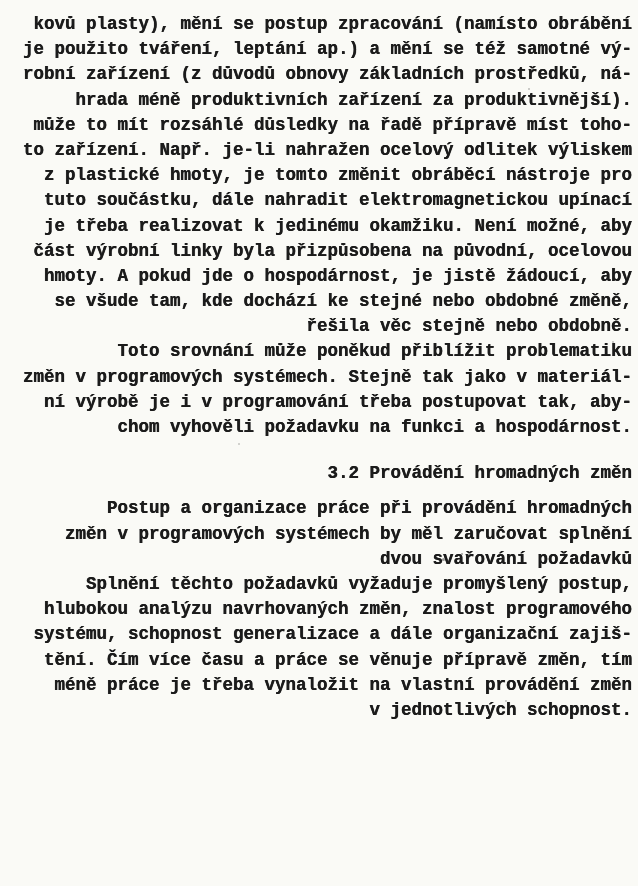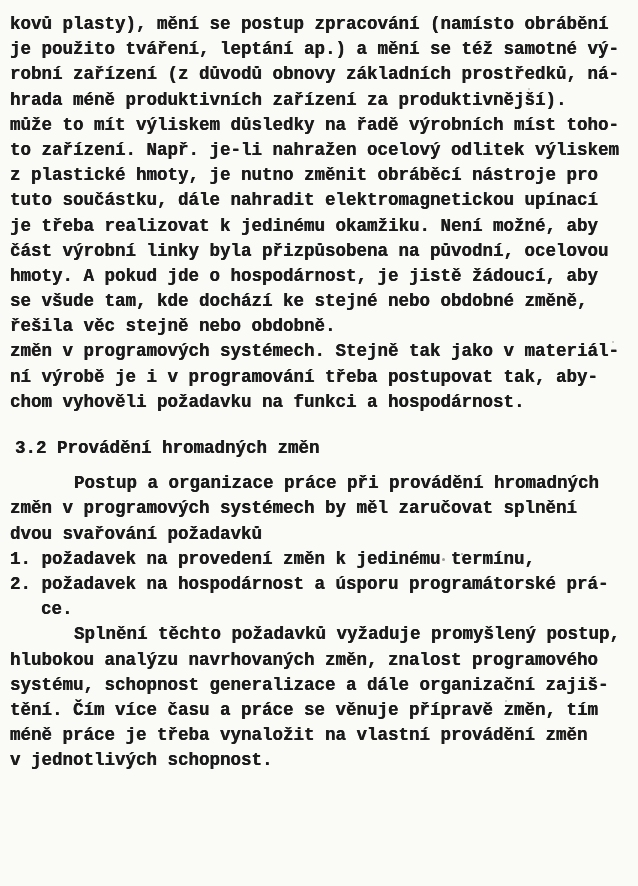--- a/index.html
+++ b/index.html
@@ -24,20 +24,21 @@
     line-height: 25.2px;
     white-space: pre;
     font-size: 17.5px;
     font-weight: 700;
     letter-spacing: 0px;
     color: var(--ink, #1b1b1b);
     
     text-shadow: 0 0 0.6px rgba(15,15,15,0.9),
                  0.5px 0.4px 0 rgba(25,25,25,0.28),
                  -0.3px 0.2px 0 rgba(25,25,25,0.18);
+    text-align: right;
   }
   .ind1 { padding-left: 64px; }   
   .ind2 { padding-left: 31px; }   
   .block.heading .line { padding-left: 5px; }
   .spacer { width: 100%; }
   
   .speck {
     position: absolute;
     width: 3px; height: 3px;
     border-radius: 50%;
@@ -55,49 +56,45 @@
 
 <div class="page">
   <div id="content">
       <div class="block para">
         <div class="line">kovů plasty), mění se postup zpracování (namísto obrábění</div>
         <div class="line">je použito tváření, leptání ap.) a mění se též samotné vý-</div>
         <div class="line">robní zařízení (z důvodů obnovy základních prostředků, ná-</div>
         <div class="line">hrada méně produktivních zařízení za produktivnější).</div>
       </div>
       <div class="block para">
-        <div class="line">může to mít výliskem důsledky na řadě výrobních míst toho-</div>
+        <div class="line">může to mít rozsáhlé důsledky na řadě přípravě míst toho-</div>
         <div class="line">to zařízení. Např. je-li nahražen ocelový odlitek výliskem</div>
-        <div class="line">z plastické hmoty, je nutno změnit obráběcí nástroje pro</div>
+        <div class="line">z plastické hmoty, je tomto změnit obráběcí nástroje pro</div>
         <div class="line">tuto součástku, dále nahradit elektromagnetickou upínací</div>
         <div class="line">je třeba realizovat k jedinému okamžiku. Není možné, aby</div>
         <div class="line">část výrobní linky byla přizpůsobena na původní, ocelovou</div>
         <div class="line">hmoty. A pokud jde o hospodárnost, je jistě žádoucí, aby</div>
         <div class="line">se všude tam, kde dochází ke stejné nebo obdobné změně,</div>
         <div class="line">řešila věc stejně nebo obdobně.</div>
       </div>
       <div class="block para">
+        <div class="line ind1">Toto srovnání může poněkud přiblížit problematiku</div>
         <div class="line">změn v programových systémech. Stejně tak jako v materiál-</div>
         <div class="line">ní výrobě je i v programování třeba postupovat tak, aby-</div>
         <div class="line">chom vyhověli požadavku na funkci a hospodárnost.</div>
       </div>
       <div class="spacer" style="height: 21px;"></div>
       <div class="block heading">
         <div class="line">3.2 Provádění hromadných změn</div>
       </div>
       <div class="spacer" style="height: 10px;"></div>
       <div class="block para">
         <div class="line ind1">Postup a organizace práce při provádění hromadných</div>
         <div class="line">změn v programových systémech by měl zaručovat splnění</div>
         <div class="line">dvou svařování požadavků</div>
-      </div>
-      <div class="block list">
-        <div class="line">1. požadavek na provedení změn k jedinému termínu,</div>
-        <div class="line">2. požadavek na hospodárnost a úsporu programátorské prá-</div>
-        <div class="line ind2">ce.</div>
       </div>
       <div class="block para">
         <div class="line ind1">Splnění těchto požadavků vyžaduje promyšlený postup,</div>
         <div class="line">hlubokou analýzu navrhovaných změn, znalost programového</div>
         <div class="line">systému, schopnost generalizace a dále organizační zajiš-</div>
         <div class="line">tění. Čím více času a práce se věnuje přípravě změn, tím</div>
         <div class="line">méně práce je třeba vynaložit na vlastní provádění změn</div>
         <div class="line">v jednotlivých schopnost.</div>
       </div>
     </div>

